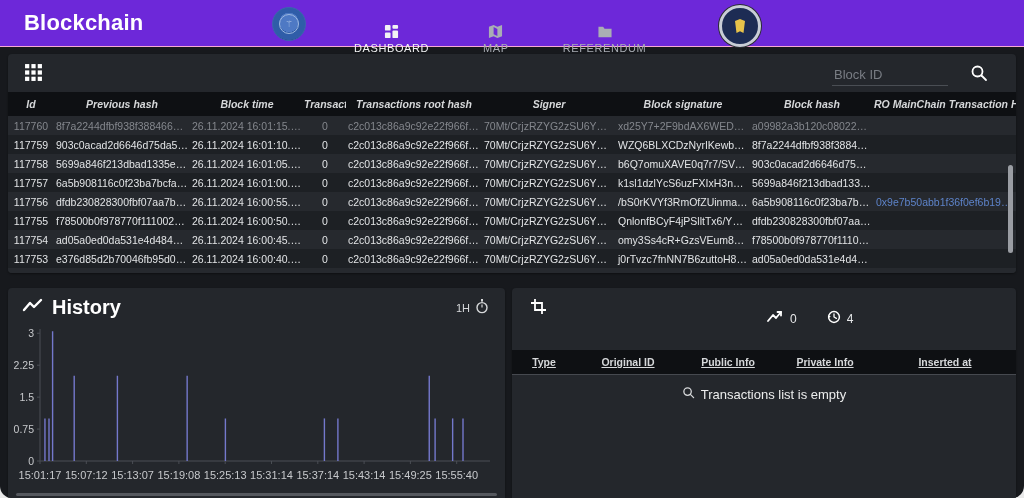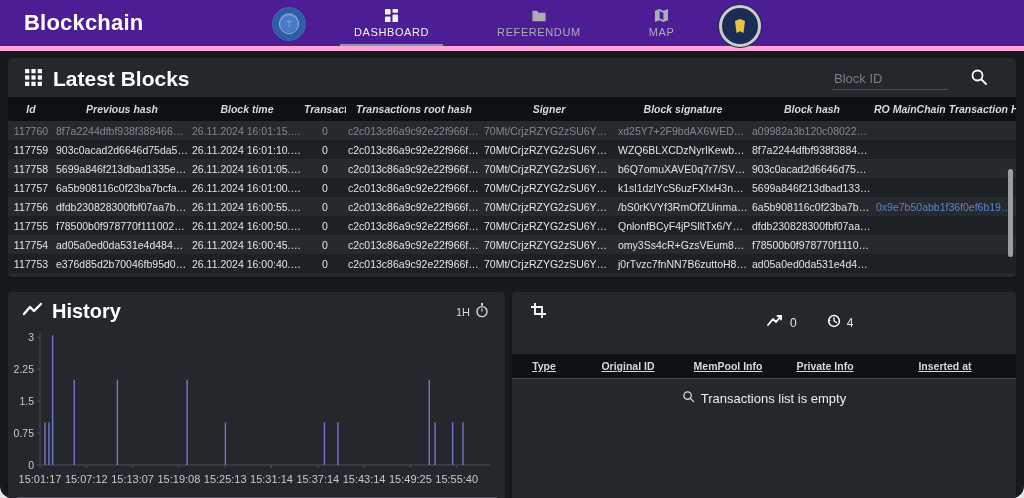--- a/index.html
+++ b/index.html
@@ -1,29 +1,29 @@
 <!DOCTYPE html>
 <html style="--accent: #8494c7; --link: #5d83c9;"><head>
 <meta charset="utf-8">
 <style>
   html { background:#e9e9e9; }
   body { margin:0; width:1024px; height:498px; font-family:"Liberation Sans","DejaVu Sans",sans-serif; }
   .app { width:1024px; height:498px; background:#17191d; border-radius:0 0 12px 12px; overflow:hidden; position:relative; }
 
   
-  .topnav { height:46px; background:#4c1d95; border-bottom:5px solid #f9a8d4; position:relative; }
+  .topnav { height:46px; background:#6d28d9; border-bottom:1px solid #f9a8d4; position:relative; }
   .brand { position:absolute; left:24px; top:10px; color:#fff; font-size:22px; font-weight:700; letter-spacing:.2px; }
   .logo1 { position:absolute; left:272px; top:7px; width:32px; height:32px; border-radius:50%;
            background:radial-gradient(circle at 50% 45%, #4e79c4 0 40%, #2f5da8 41% 72%, #274f92 73% 100%);
            border:1px solid #3a66ad; display:flex; align-items:center; justify-content:center; }
   .logo1 .inner { width:18px; height:18px; border-radius:50%; border:1.5px solid #9db8e0; display:flex; align-items:center; justify-content:center; color:#b9cdea; font-size:9px; }
   .logo2 { position:absolute; left:719px; top:5px; width:36px; height:36px; border-radius:50%;
            background:#1d2c54; border:3px solid #c8cdd6; box-shadow:0 0 0 1px #2a2d33; display:flex; align-items:center; justify-content:center; }
   .logo2 .crest { width:10px; height:14px; background:#e8c34a; clip-path:polygon(50% 0,100% 15%,85% 100%,50% 88%,15% 100%,0 15%); }
-  .tabs { position:absolute; left:340px; top:0; height:46px; display:flex; gap:40px; }
+  .tabs { position:absolute; left:340px; top:16px; height:46px; display:flex; gap:26px; }
   .tab { display:flex; flex-direction:column; align-items:center; justify-content:center; gap:3px; padding:0 14px; cursor:pointer;
          color:#a9adb4; font-size:11px; letter-spacing:.6px; position:relative; }
   .tab svg { display:block; }
   .tab.active { color:#f2f3f4; }
   .tab.active::after { content:""; position:absolute; left:0; right:0; bottom:0; height:2px; background:var(--accent); }
 
   
   .main { padding:7px 8px 0 8px; }
   .panel { background:#24272c; border-radius:4px; box-shadow:0 1px 2px rgba(0,0,0,.4); }
   .blocks-panel { height:219px; overflow:hidden; position:relative; }
@@ -91,33 +91,33 @@
                 <rect x="9" y="1" width="6" height="4" rx="1"></rect>
                 <rect x="1" y="9" width="6" height="6" rx="1"></rect>
                 <rect x="9" y="7" width="6" height="8" rx="1"></rect>
               </g>
             </svg>
         </span>
         <span>DASHBOARD</span>
       </div>
       <div class="tab">
         <span>
+          <svg width="15" height="15" viewBox="0 0 16 16">
+              <path fill="#a9adb4" d="M6 1 L1 3 v12 l5-2 4 2 5-2 V1 l-5 2 Z M6 3.2 l4 2 v7.6 l-4-2 Z"></path>
+            </svg>
+        </span>
+        <span>MAP</span>
+      </div>
+      <div class="tab">
+        <span>
           <svg width="16" height="15" viewBox="0 0 16 16">
               <path fill="#a9adb4" d="M1 3 h5 l1.5 2 H15 v9 H1 Z"></path>
             </svg>
         </span>
         <span>REFERENDUM</span>
-      </div>
-      <div class="tab">
-        <span>
-          <svg width="15" height="15" viewBox="0 0 16 16">
-              <path fill="#a9adb4" d="M6 1 L1 3 v12 l5-2 4 2 5-2 V1 l-5 2 Z M6 3.2 l4 2 v7.6 l-4-2 Z"></path>
-            </svg>
-        </span>
-        <span>MAP</span>
       </div>
     </div>
 
     <div class="logo2">
       <div class="crest"></div>
     </div>
   </div>
 
   <div class="main">
 
@@ -131,21 +131,20 @@
                 <rect x="13" y="1" width="4" height="4"></rect>
                 <rect x="1" y="7" width="4" height="4"></rect>
                 <rect x="7" y="7" width="4" height="4"></rect>
                 <rect x="13" y="7" width="4" height="4"></rect>
                 <rect x="1" y="13" width="4" height="4"></rect>
                 <rect x="7" y="13" width="4" height="4"></rect>
                 <rect x="13" y="13" width="4" height="4"></rect>
               </g>
             </svg>
         </span>
-        <span class="panel-title">Latest Blocks</span>
         <span class="spacer"></span>
         <span class="block-search">
           <input type="text" placeholder="Block ID" style="">
           <span>
             <svg width="18" height="18" viewBox="0 0 18 18">
                 <circle cx="7.5" cy="7.5" r="5" fill="none" stroke="#fff" stroke-width="1.8"></circle>
                 <line x1="11.5" y1="11.5" x2="16" y2="16" stroke="#fff" stroke-width="1.8" stroke-linecap="round"></line>
               </svg>
           </span>
         </span>
@@ -366,21 +365,21 @@
                   <path d="M1.2 5.2 L1.6 8 L3.8 6.4 Z" fill="#fff"></path>
                 </svg>
             </span>
             <span>4</span>
           </span>
         </div>
 
         <div class="mp-head" id="mempool-head">
             <div>Type</div>
             <div>Original ID</div>
-            <div>MemPool Info</div>
+            <div>Public Info</div>
             <div>Private Info</div>
             <div>Inserted at</div>
           </div>
 
         <div class="mp-empty">
           <span>
             <svg width="13" height="13" viewBox="0 0 14 14">
                 <circle cx="6" cy="6" r="4" fill="none" stroke="#d6d8da" stroke-width="1.4"></circle>
                 <line x1="9" y1="9" x2="12.5" y2="12.5" stroke="#d6d8da" stroke-width="1.4" stroke-linecap="round"></line>
               </svg>

